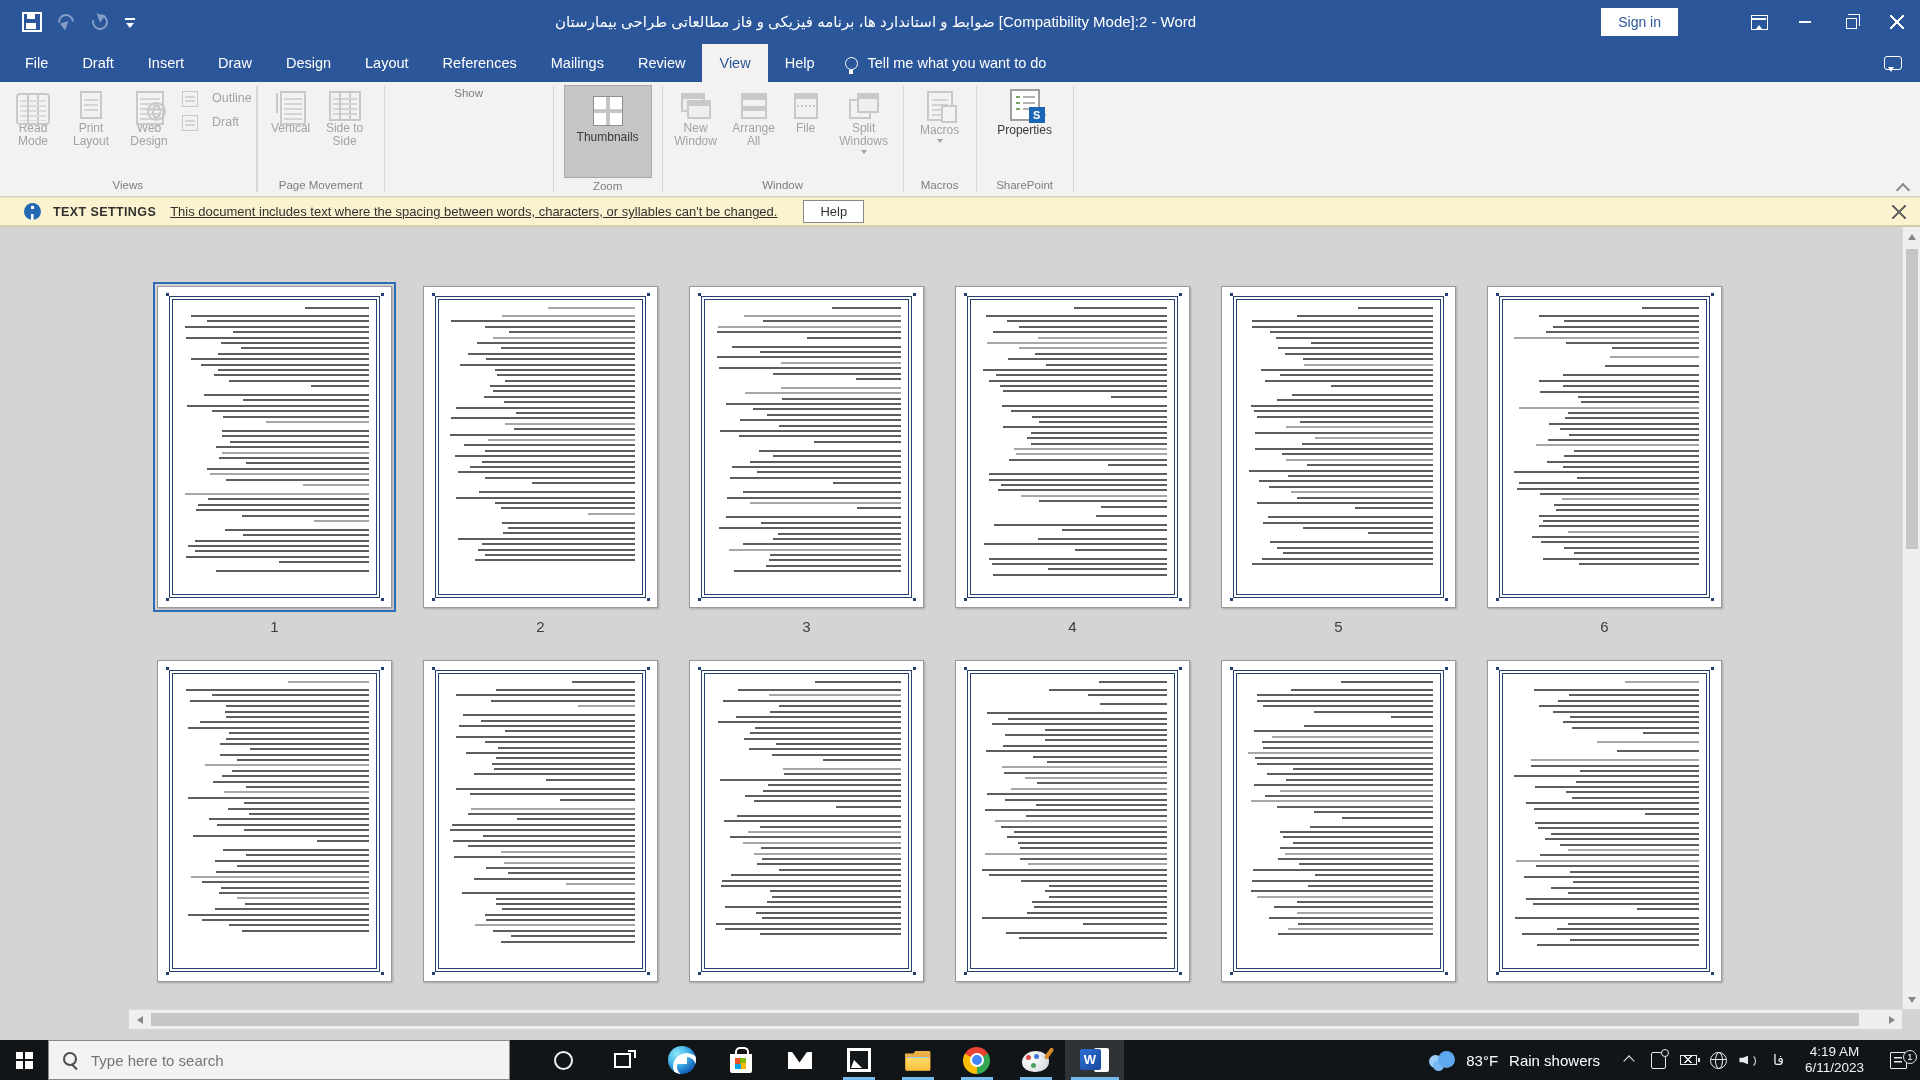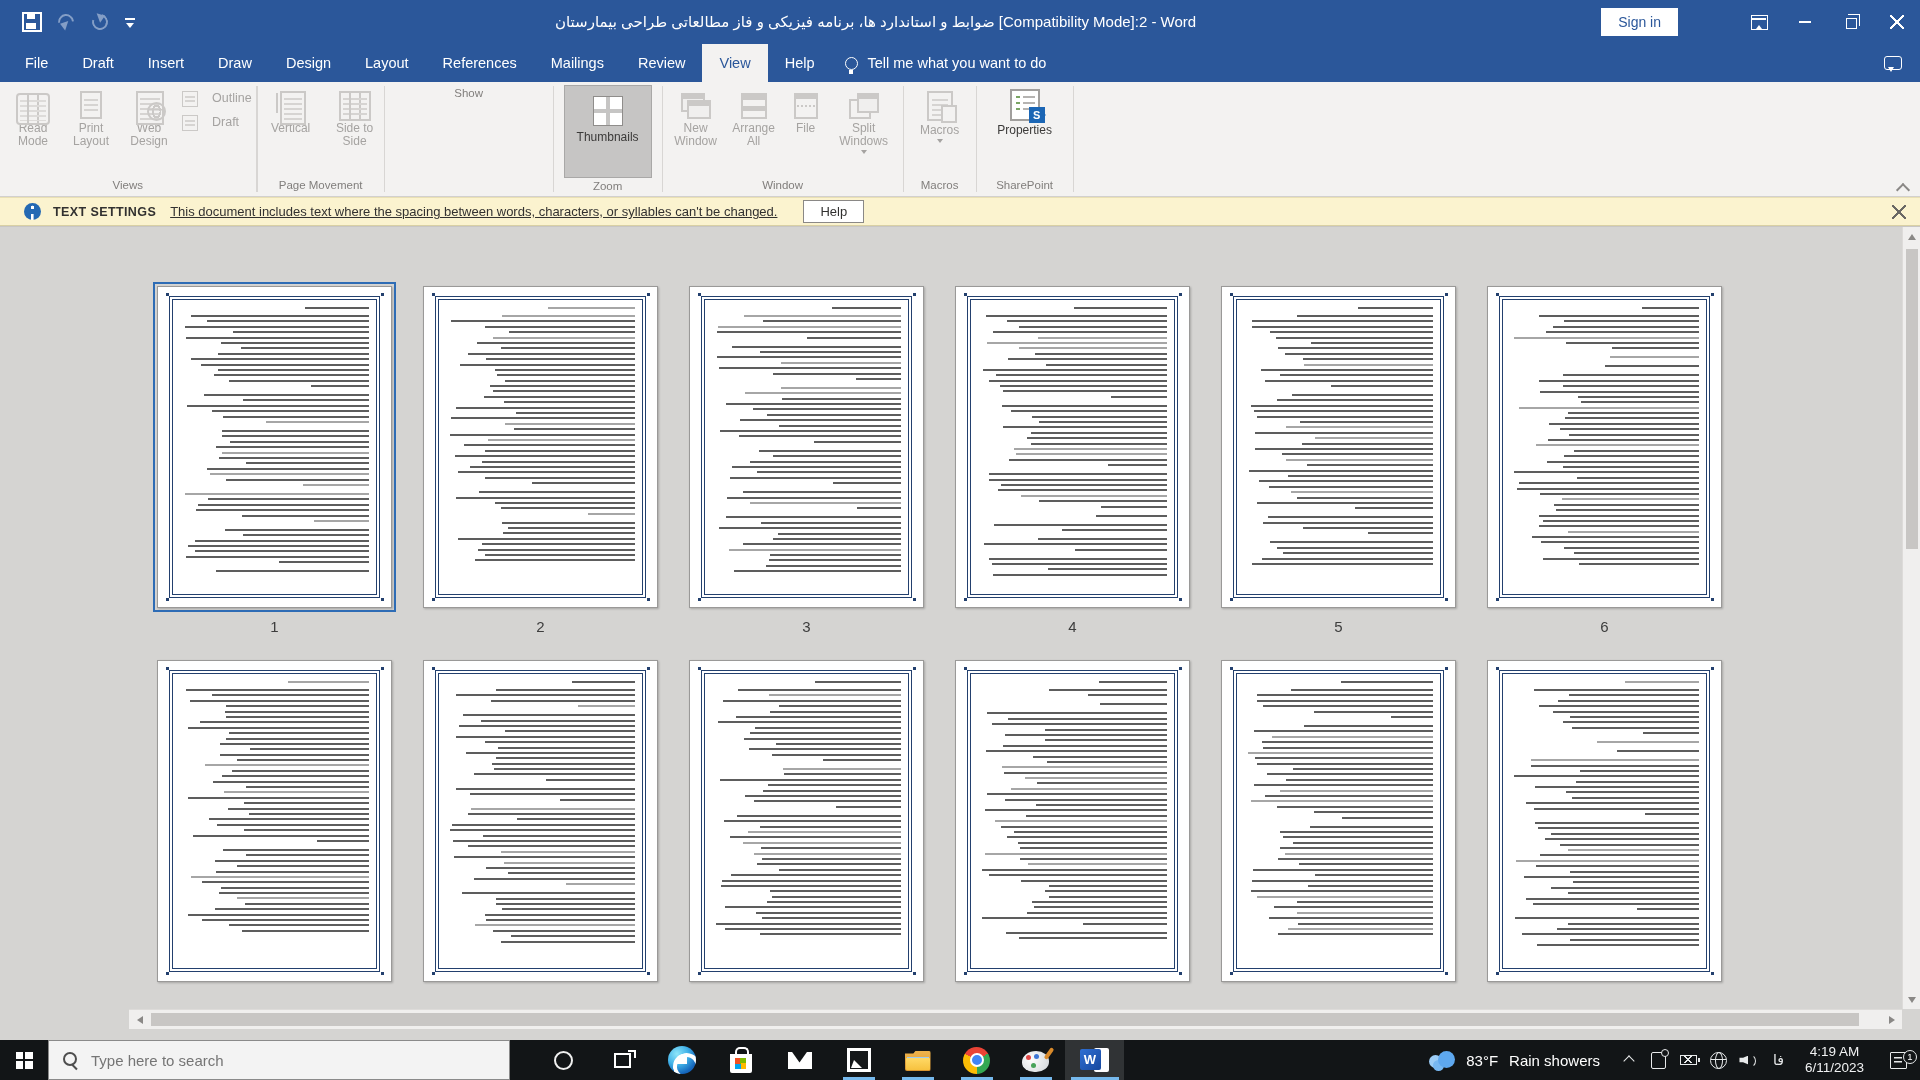--- a/index.html
+++ b/index.html
@@ -300,21 +300,21 @@
         </div>
       </div>
     </div>
     <div class="glabel">Views</div>
   </div>
   <div class="vsep"></div>
 
   <div class="vsep"></div>
 
   <div class="rgroup" style="width:126px;">
-    <div class="rbtns" style="justify-content:space-between;">
+    <div class="rbtns" style="justify-content:flex-start;">
       <div class="bigbtn">
         <div class="gi gi-vert"></div>
         <div class="blabel">Vertical</div>
       </div>
       <div class="bigbtn" style="width:50px;">
         <div class="gi gi-s2s"></div>
         <div class="blabel">Side to Side</div>
       </div>
     </div>
     <div class="glabel">Page Movement</div>

